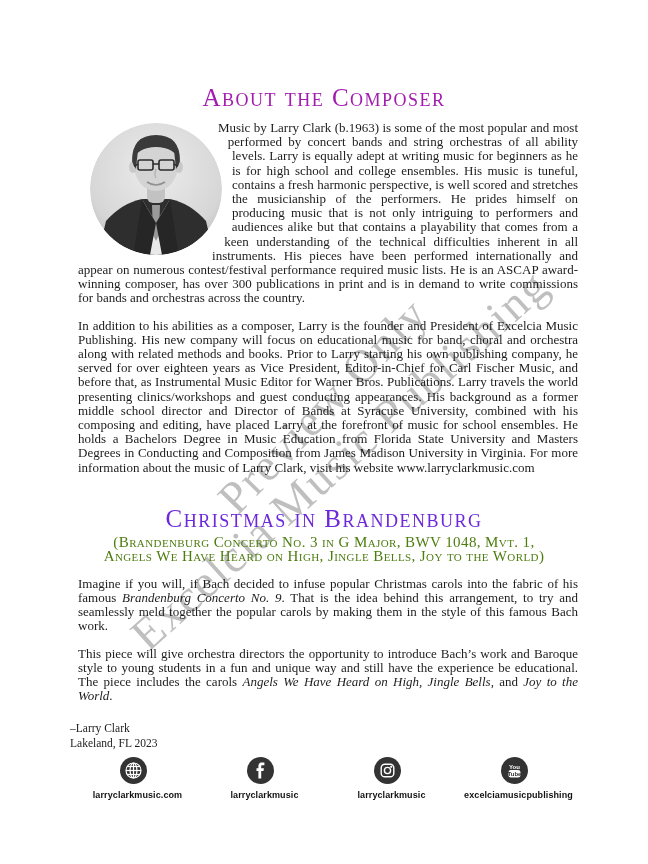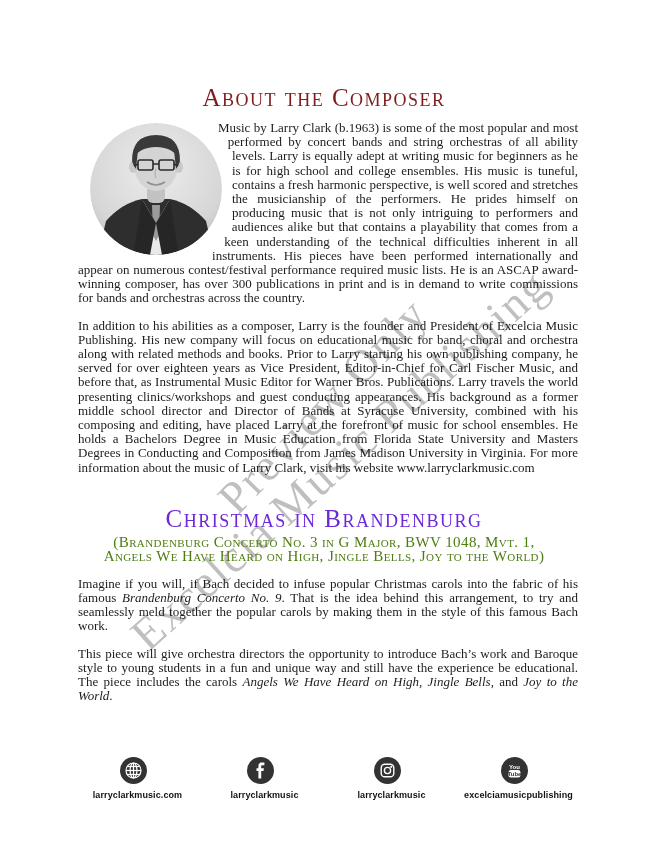--- a/index.html
+++ b/index.html
@@ -15,21 +15,21 @@
     color: rgba(122,122,122,0.48); white-space: nowrap; text-align: center;
     font-family: "Liberation Serif", serif;
   }
   .wm1 { left: 150px; top: 376px; width: 346px; transform: rotate(-46deg); }
   .wm2 { left: 35px;  top: 430px; width: 610px; transform: rotate(-42deg); }
 
   
   .content { position: relative; z-index: 2; padding: 0 70px; }
   .section-title {
     margin: 84px 0 0 0; font-weight: normal; font-variant: small-caps;
-    font-size: 25px; letter-spacing: 1.5px; color: #7f1d1d; text-align: center;
+    font-size: 25px; letter-spacing: 1.5px; color: #a21caf; text-align: center;
   }
   .piece-title {
     margin: 30px 0 2px 0; font-weight: normal; font-variant: small-caps;
     font-size: 25px; letter-spacing: 1.5px; color: #6d28d9; text-align: center;
   }
   .piece-sub {
     margin: 0; font-variant: small-caps; font-size: 15px; line-height: 14.5px;
     letter-spacing: 0.4px; color: #4d7c0f; text-align: center; font-weight: normal;
   }
   p.body {
@@ -119,20 +119,24 @@
 
     <p class="body">In addition to his abilities as a composer, Larry is the founder and President of Excelcia Music Publishing. His new company will focus on educational music for band, choral and orchestra along with related methods and books. Prior to Larry starting his own publishing company, he served for over eighteen years as Vice President, Editor-in-Chief for Carl Fischer Music, and before that, as Instrumental Music Editor for Warner Bros. Publications. Larry travels the world presenting clinics/workshops and guest conducting appearances. His background as a former middle school director and Director of Bands at Syracuse University, combined with his composing and editing, have placed Larry at the forefront of music for school ensembles. He holds a Bachelors Degree in Music Education from Florida State University and Masters Degrees in Conducting and Composition from James Madison University in Virginia. For more information about the music of Larry Clark, visit his website www.larryclarkmusic.com</p>
 
     <h2 class="piece-title">Christmas in Brandenburg</h2>
     <p class="piece-sub">(Brandenburg Concerto No. 3 in G Major, BWV 1048, Mvt. 1,</p>
     <p class="piece-sub">Angels We Have Heard on High, Jingle Bells, Joy to the World)</p>
 
     <p class="body"><span>Imagine if you will, if Bach decided to infuse popular Christmas carols into the fabric of his famous </span><span style="font-style: italic;">Brandenburg Concerto No. 9</span><span>. That is the idea behind this arrangement, to try and seamlessly meld together the popular carols by making them in the style of this famous Bach work.</span></p>
     <p class="body"><span>This piece will give orchestra directors the opportunity to introduce Bach’s work and Baroque style to young students in a fun and unique way and still have the experience be educational. The piece includes the carols </span><span style="font-style: italic;">Angels We Have Heard on High, Jingle Bells,</span><span> and </span><span style="font-style: italic;">Joy to the World</span><span>.</span></p>
 
+    <div class="signature">
+      <p>–Larry Clark</p>
+      <p>Lakeland, FL 2023</p>
+    </div>
   </div>
 
   <div class="footer-links">
 
     <div class="footer-link">
       <svg viewBox="0 0 27 27">
         <circle cx="13.5" cy="13.5" r="13.5" fill="#333333"></circle>
         <circle cx="13.5" cy="13.5" r="7.5" fill="none" stroke="#ffffff" stroke-width="1.2"></circle>
         <ellipse cx="13.5" cy="13.5" rx="3.4" ry="7.5" fill="none" stroke="#ffffff" stroke-width="1.2"></ellipse>
         <line x1="6" y1="13.5" x2="21" y2="13.5" stroke="#ffffff" stroke-width="1.2"></line>

